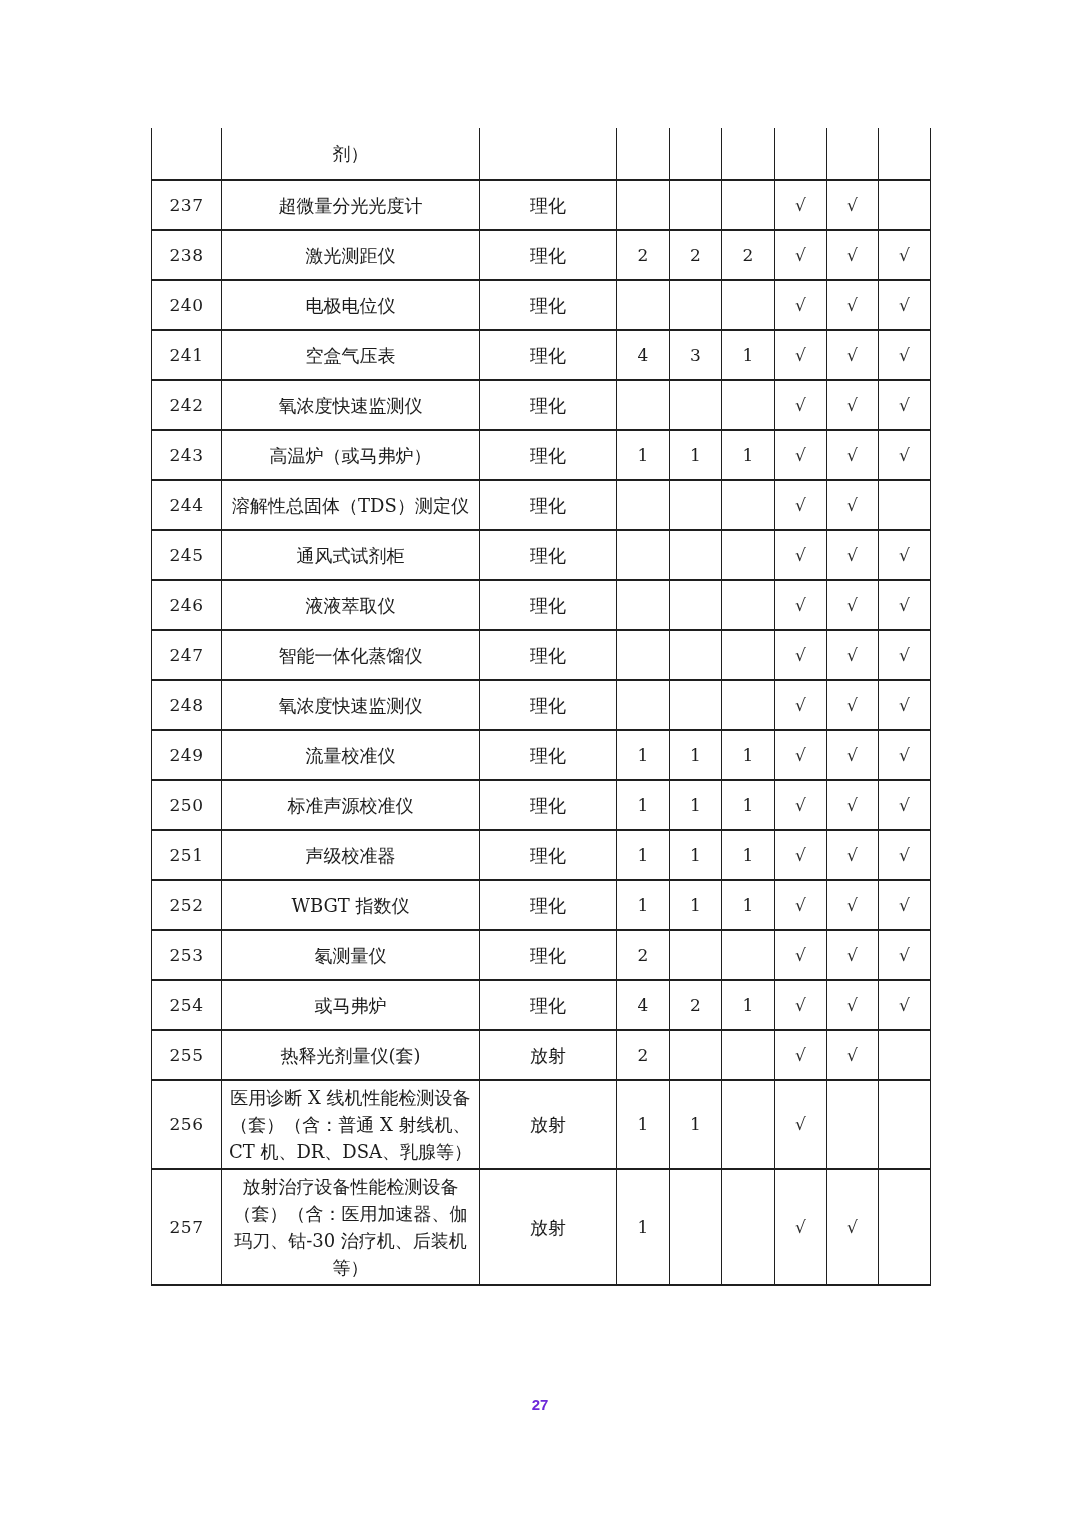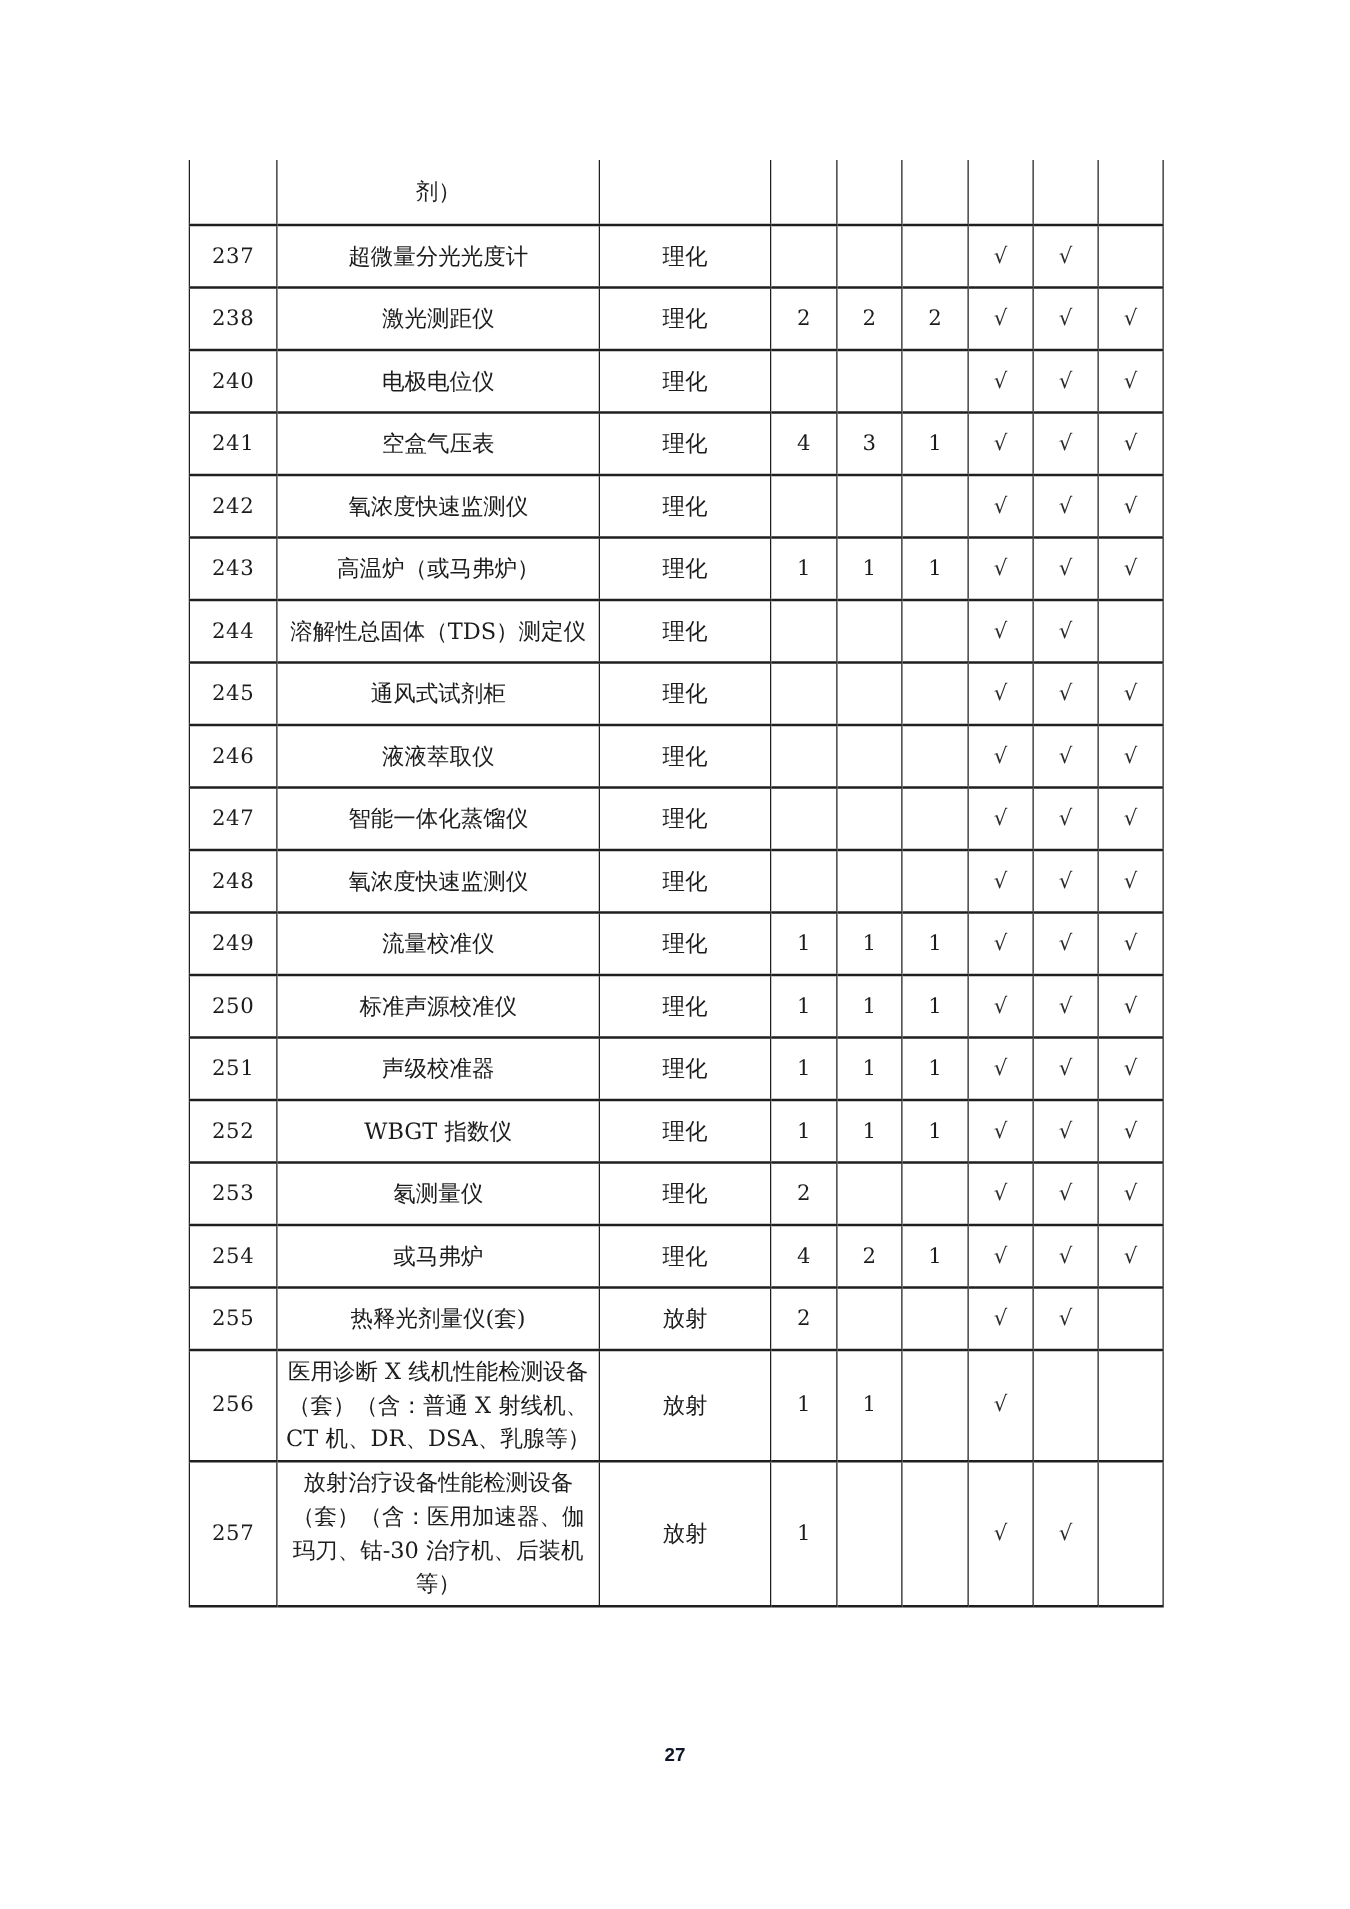--- a/index.html
+++ b/index.html
@@ -39,21 +39,21 @@
   td.cell-check { font-size: 17px; color: #2b2b2b; }
   .page-number {
     position: absolute;
     top: 1396px;
     left: 0;
     width: 1080px;
     text-align: center;
     font-family: "Liberation Sans", sans-serif;
     font-size: 15px;
     font-weight: bold;
-    color: #0f172a;
+    color: #6d28d9;
   }
 </style>
 </head>
 <body>
 
 <table class="doc-table">
   <colgroup>
     <col style="width:70px">
     <col style="width:258px">
     <col style="width:137px">

